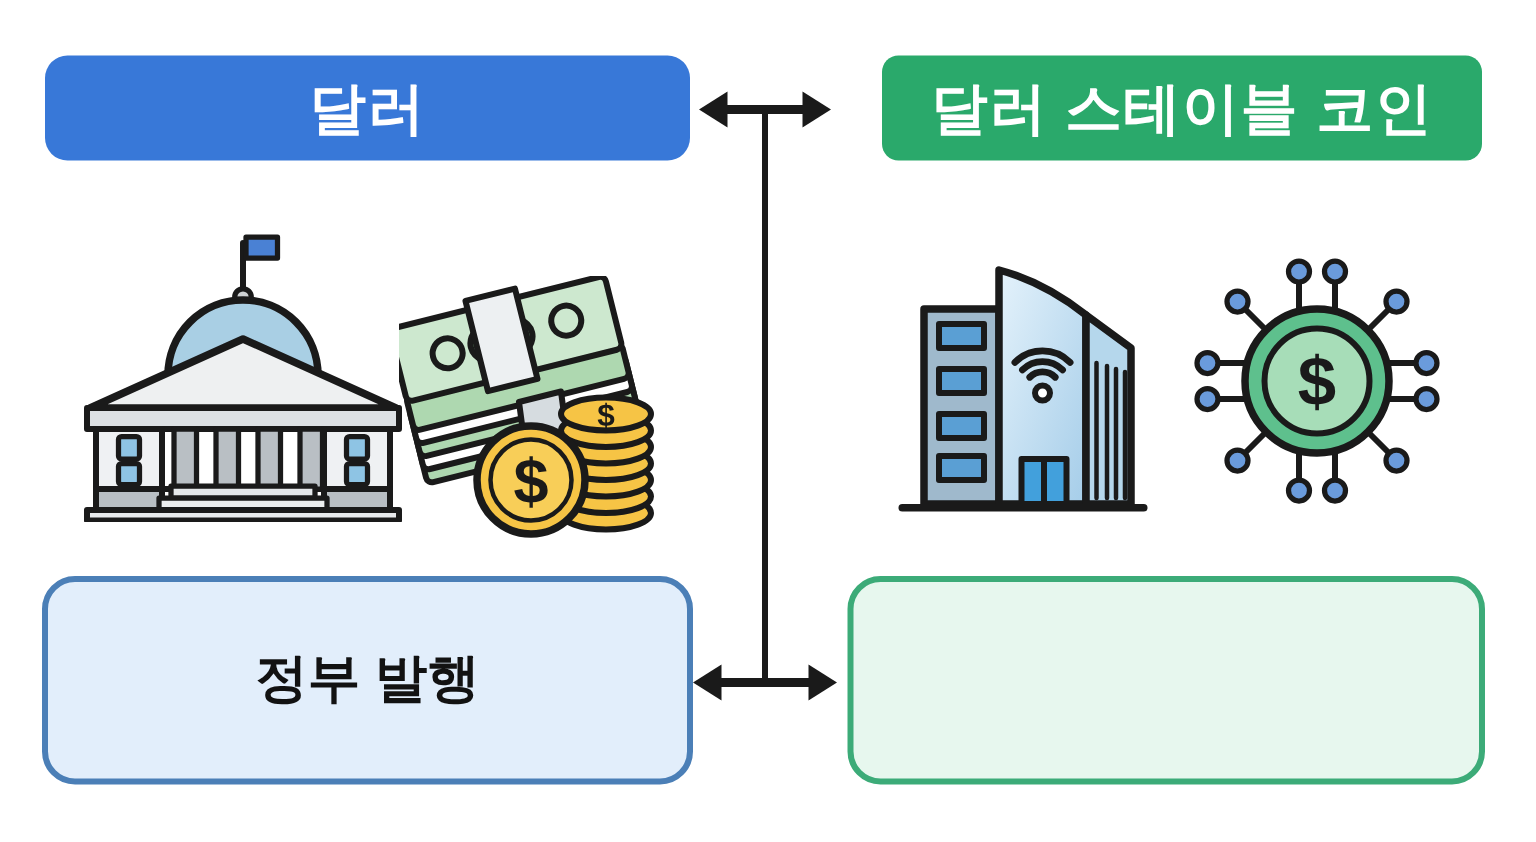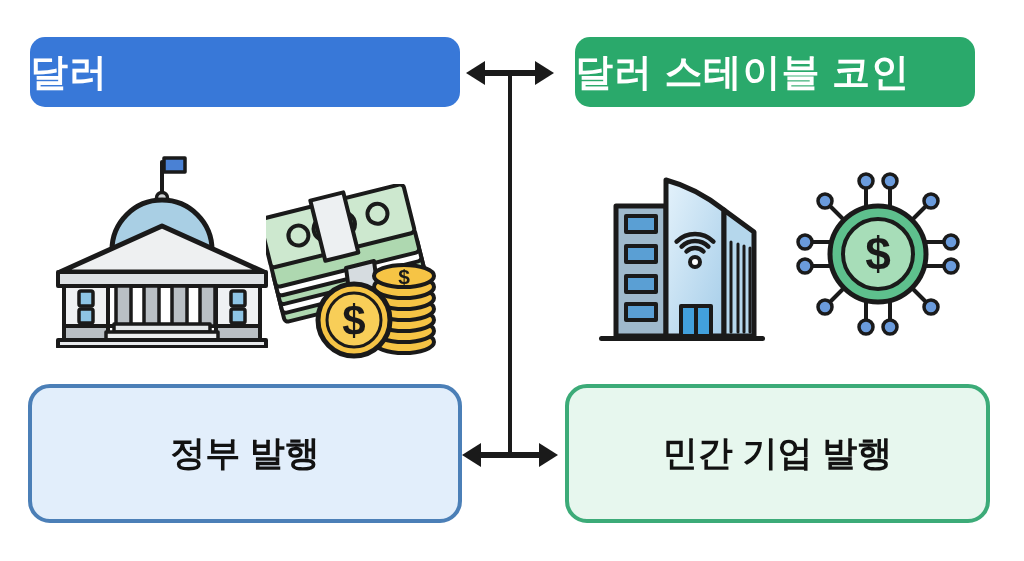--- a/index.html
+++ b/index.html
@@ -11,27 +11,28 @@
     overflow: hidden;
     font-family: "Liberation Sans", "DejaVu Sans", sans-serif;
   }
   .header-box {
     position: absolute;
     top: 37px;
     height: 70px;
     border-radius: 15px;
     display: flex;
     align-items: center;
+    justify-content: center;
     color: #ffffff;
     font-size: 38px;
     font-weight: 800;
     letter-spacing: 1px;
   }
   .header-dollar { left: 30px;  width: 430px; background: #3878d8; }
-  .header-stable { left: 575px; width: 400px; background: #2aa96b; }
+  .header-stable { left: 588px; width: 400px; background: #2aa96b; border-radius: 11px; }
 
   .detail-box {
     position: absolute;
     top: 384px;
     height: 139px;
     border-radius: 22px;
     display: flex;
     flex-direction: column;
     align-items: center;
     justify-content: center;
@@ -217,16 +218,15 @@
         <circle cx="86" cy="88" r="35" fill="#a7ddb8" stroke-width="4"></circle>
         <text x="86" y="104" font-size="46" stroke="none">$</text>
       </g>
     </g>
   </svg>
 
   <div class="detail-box detail-dollar">
     <div>정부 발행</div>
   </div>
   <div class="detail-box detail-stable">
-    <div>민간 기업 발행</div>
   </div>
 
 </div>
 
 </body></html>

